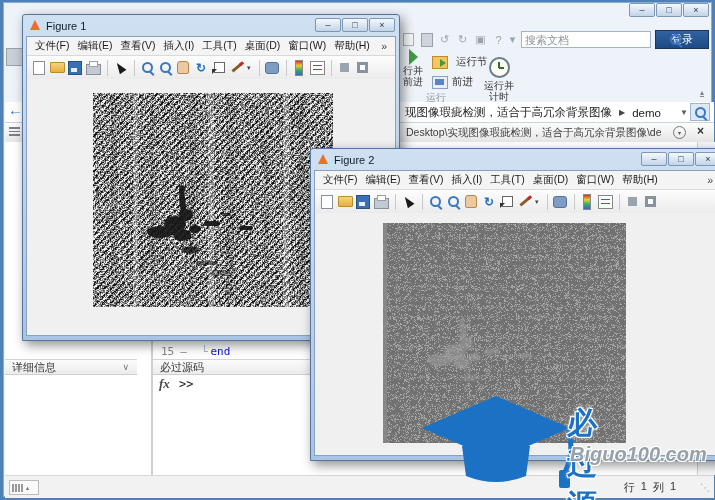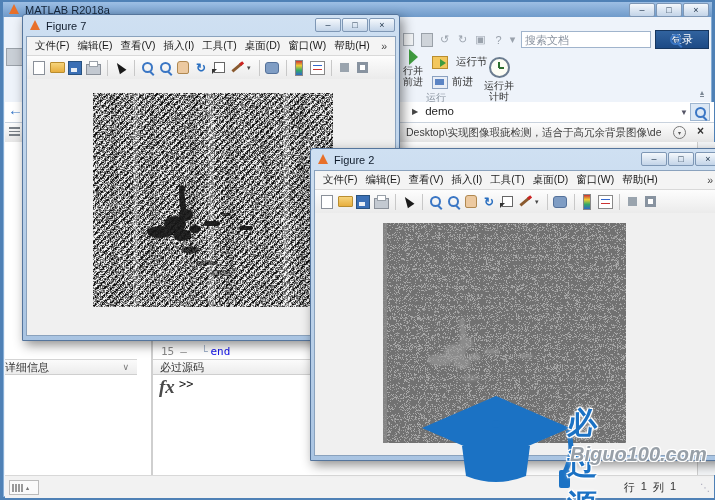--- a/index.html
+++ b/index.html
@@ -70,21 +70,21 @@
   .splitter{position:absolute;left:148px;top:140px;width:2px;height:333px;background:#cfcfcf;}
   .pane-header{position:absolute;height:16px;background:linear-gradient(#fbfbfb,#ececec);
                border-top:1px solid #d4d4d4;border-bottom:1px solid #cfcfcf;
                display:flex;align-items:center;font-size:11px;color:#333;box-sizing:border-box;}
   .details-body{position:absolute;left:2px;top:373px;width:146px;height:100px;background:#fff;
                 display:flex;align-items:center;justify-content:center;color:#333;font-size:11px;}
   .ed-line{position:absolute;left:158px;top:343px;font-family:"DejaVu Sans Mono",monospace;font-size:11px;display:flex;}
   .ed-num{color:#888;}
   .ed-fold{color:#9fb0c8;margin-left:14px;}
   .ed-kw{color:#0f0fe8;margin-left:3px;}
-  .cw-fx{position:absolute;left:156px;top:374px;font-family:"Liberation Serif",serif;font-style:italic;font-weight:bold;font-size:19px;color:#4a4a4a;}
+  .cw-fx{position:absolute;left:156px;top:374px;font-family:"Liberation Serif",serif;font-style:italic;font-weight:bold;font-size:13px;color:#4a4a4a;}
   .cw-prompt{position:absolute;left:176px;top:375px;font-family:"DejaVu Sans Mono",monospace;font-size:12px;color:#1a1a1a;}
   .marker-strip{position:absolute;left:694px;top:140px;width:17px;height:333px;background:#f4f6f8;border-left:1px solid #d0d0d0;}
   .mk-square{position:absolute;left:5px;top:10px;width:9px;height:9px;}
   .mk-tick{position:absolute;left:4px;top:78px;width:10px;height:3px;}
   
   .statusbar{position:absolute;left:2px;top:473px;width:709px;height:22px;background:#f2f2f2;border-top:1px solid #d8d8d8;}
   .sb-widget{position:absolute;left:4px;top:4px;width:26px;height:13px;border:1px solid #bbb;background:#fafafa;
              display:flex;align-items:center;padding-left:2px;}
   .sb-widget i{width:1.5px;height:8px;background:#999;margin-right:1.5px;}
   .sb-widget b{font-size:6px;color:#777;margin-left:2px;}
@@ -176,24 +176,20 @@
       <filter id="soft">
           <feGaussianBlur stdDeviation="0.6"></feGaussianBlur>
         </filter>
       <filter id="soft2">
           <feGaussianBlur stdDeviation="1"></feGaussianBlur>
         </filter>
     </defs>
   </svg>
 
   <div class="main-win">
-    <div class="main-title">
-      <span class="ml-logo"></span>
-      <span class="t">MATLAB R2018a</span>
-    </div>
     <div class="winctl">
       <span class="winbtn">–</span>
       <span class="winbtn">□</span>
       <span class="winbtn">×</span>
     </div>
 
     <div class="quickbar">
       <span class="qi">
           <span class="sheet"></span>
         </span>
@@ -231,20 +227,21 @@
         <span class="ico-clock" style="display:inline-block"></span>
         <div>运行并</div>
         <div>计时</div>
       </div>
       <div class="rb-section" style="left:28px;top:42px">运行</div>
       <div class="rb-collapse" style="left:302px;top:40px">▴</div>
     </div>
 
     <div class="crumbbar">
       <div class="crumb-content">
+        <span>现图像瑕疵检测，适合于高冗余背景图像</span>
         <span class="crumb-sep">▶</span>
         <span>demo</span>
       </div>
       <span class="crumb-dd">▼</span>
       <span class="crumb-search">
           <span class="mag"></span>
         </span>
     </div>
     <span class="navback">←</span>
 
@@ -264,21 +261,21 @@
     <div class="workarea"></div>
     <div class="splitter"></div>
 
     <div class="ed-line">
       <span class="ed-num">15</span>
       <span class="ed-num" style="margin-left:6px">–</span>
       <span class="ed-fold">└</span>
       <span class="ed-kw">end</span>
     </div>
 
-    <div class="pane-header" style="left:2px;top:357px;width:132px;">
+    <div class="pane-header" style="left:2px;top:357px;width:132px;padding-left:7px">
       <span>详细信息</span>
       <span style="margin-left:auto;margin-right:8px;color:#777;font-size:9px">∨</span>
     </div>
 
     <div class="pane-header" style="left:150px;top:357px;width:544px;padding-left:7px">
       <span>必过源码</span>
     </div>
     <span class="cw-fx">fx</span>
     <span class="cw-prompt">&gt;&gt;</span>
 
@@ -301,21 +298,21 @@
         <span>列</span>
         <span>1</span>
       </span>
       <span class="sb-grip">⋱</span>
     </div>
   </div>
 
   <div class="fig-win z10" style="left:22px;top:14px;width:378px;height:327px">
     <div class="fig-title">
       <span class="fig-logo"></span>
-      <span class="t">Figure 7</span>
+      <span class="t">Figure 1</span>
       <span class="fig-ctl">
         <span class="winbtn">–</span>
         <span class="winbtn">□</span>
         <span class="winbtn">×</span>
       </span>
     </div>
     <div class="fig-inner">
       <div class="fig-menu">
         <span>文件(F)</span>
         <span>编辑(E)</span>

